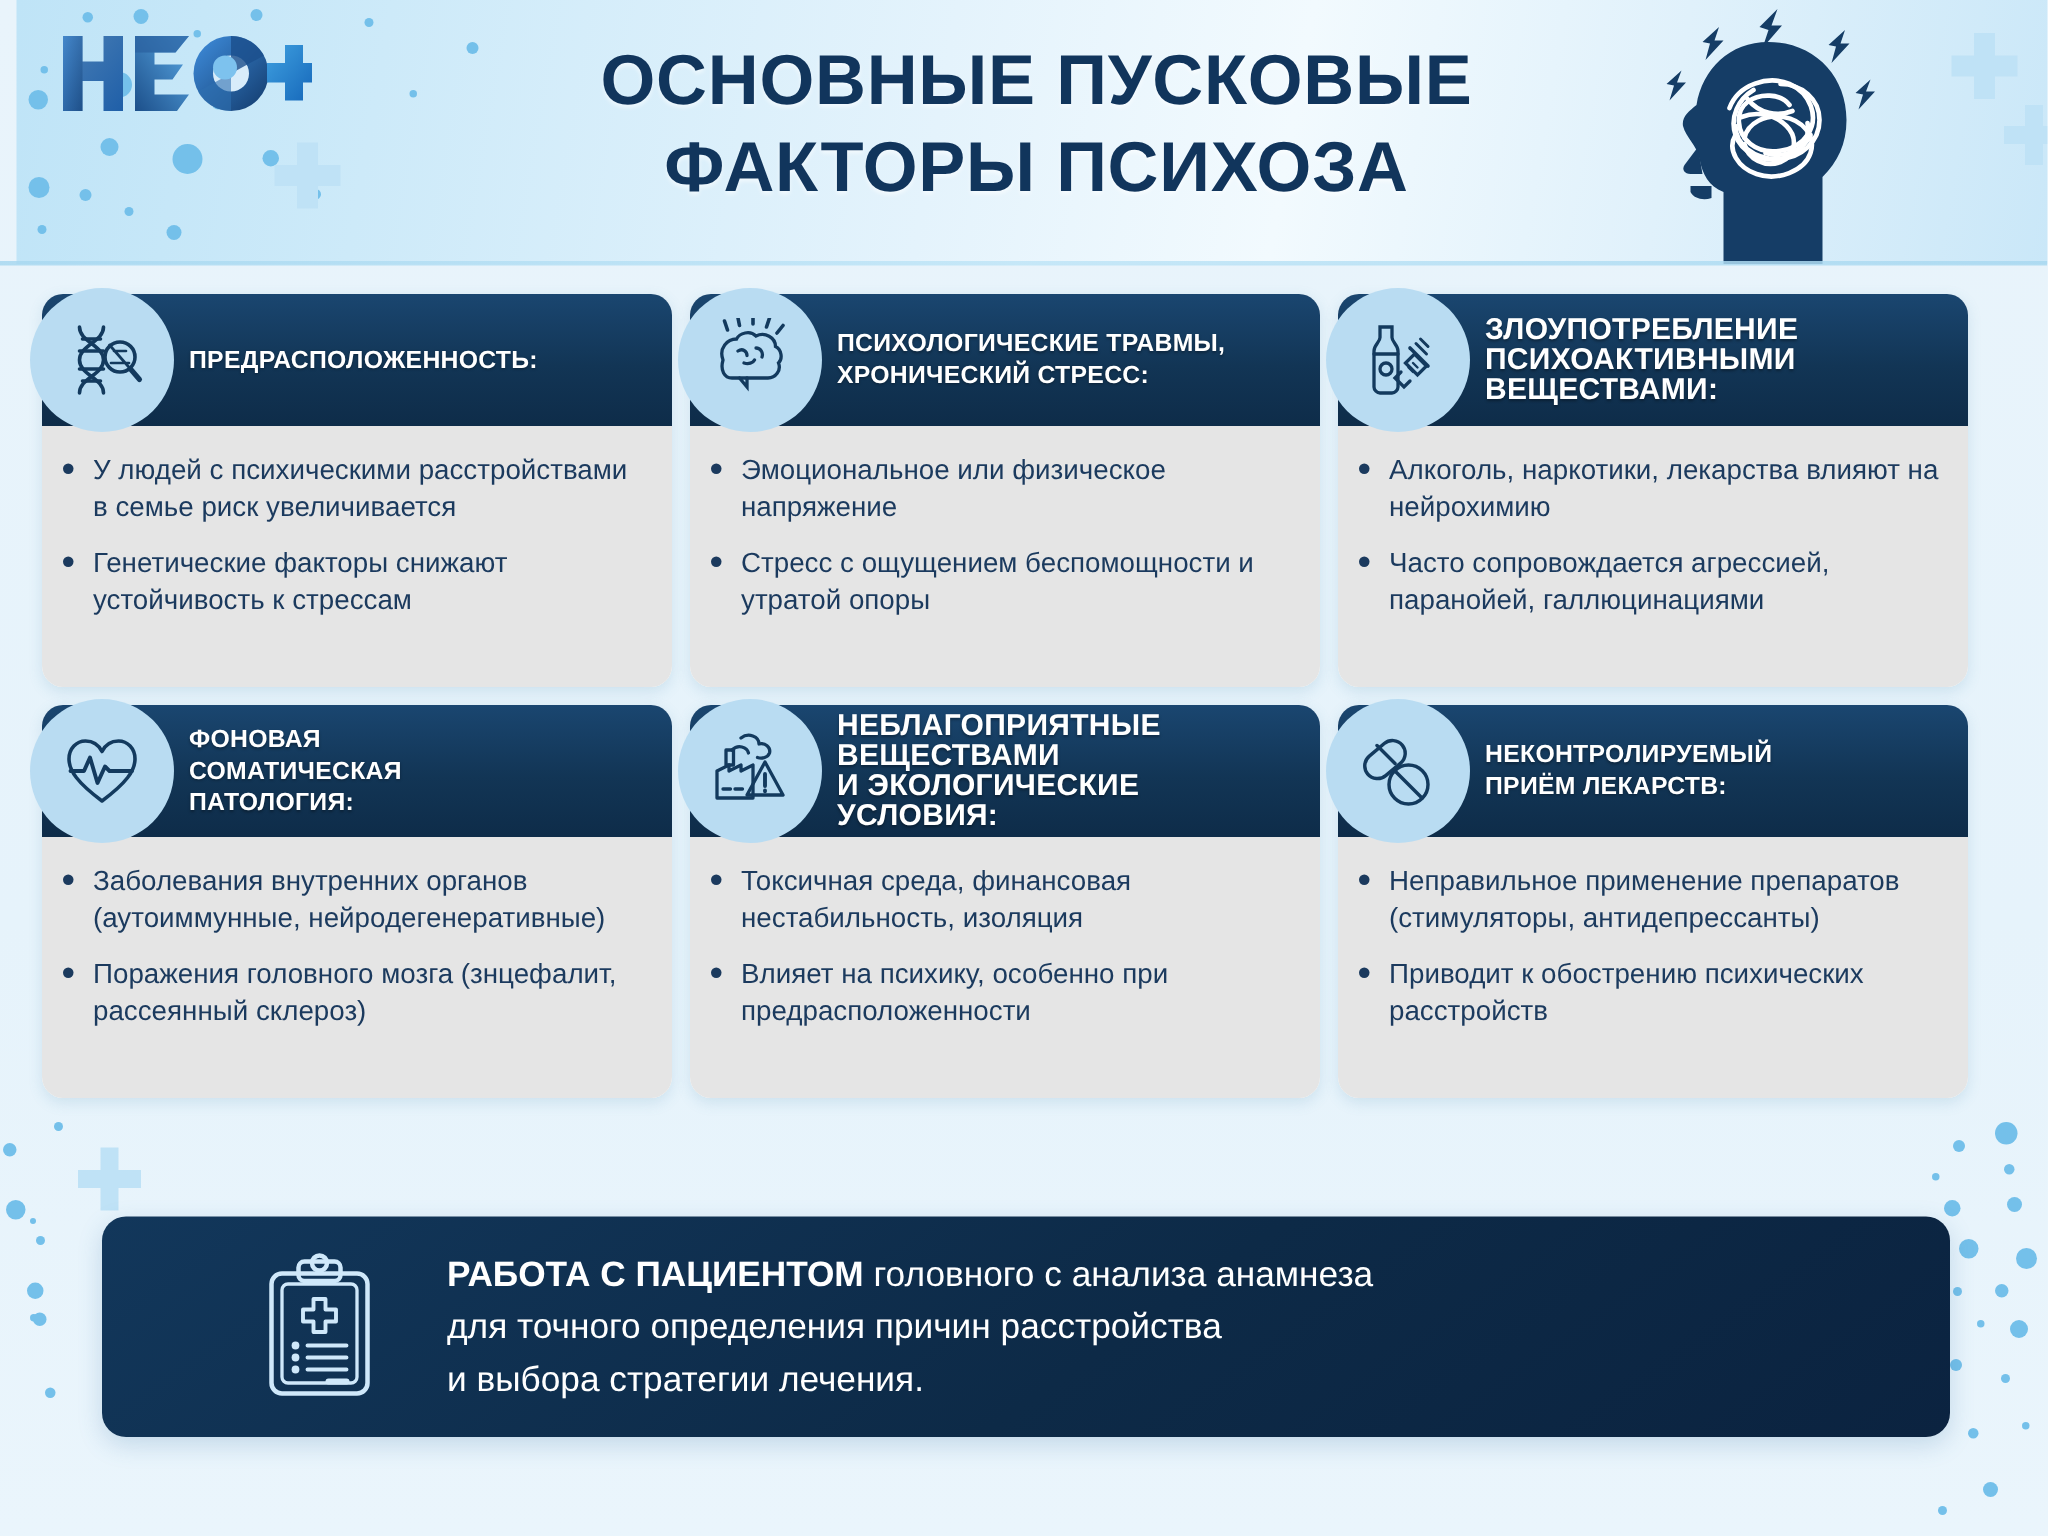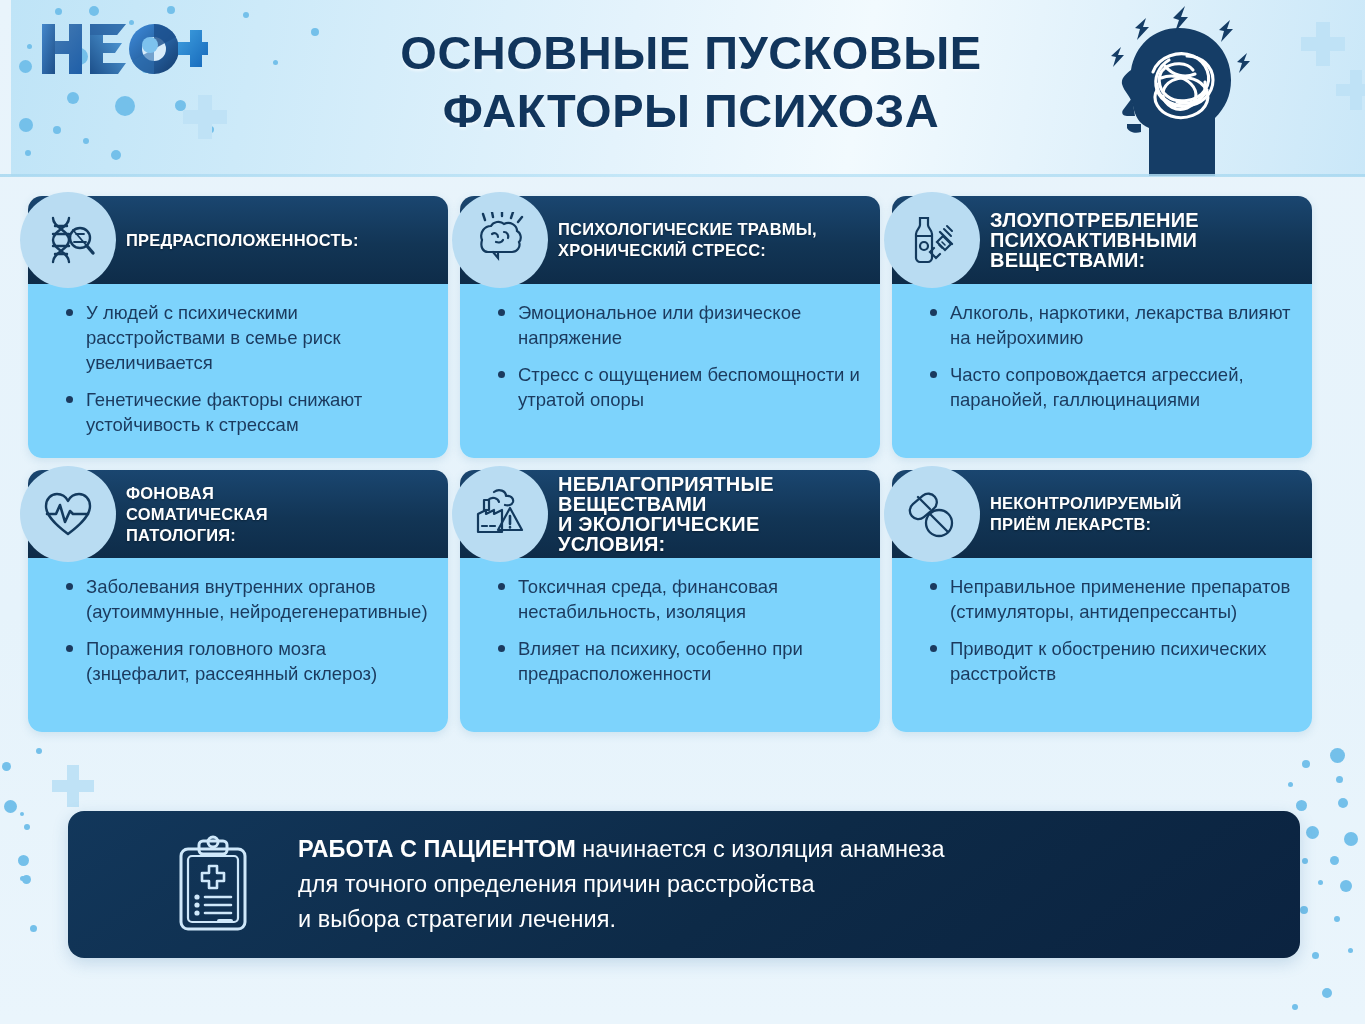--- a/index.html
+++ b/index.html
@@ -126,23 +126,23 @@
     color: #ffffff;
     font-size: 16.5px;
     font-weight: bold;
     line-height: 21px;
     letter-spacing: .2px;
     text-shadow: 0 1px 2px rgba(0,0,0,.35);
   }
   .card-title .t3 { font-size: 20px; line-height: 20px; }
 
   .card-body {
-    padding: 16px 18px 10px 32px;
+    padding: 16px 18px 10px 8px;
     border-radius: 0 0 14px 14px;
-    background: #7dd3fc;
+    background: #e5e5e5;
     height: calc(100% - 88px);
   }
 
   .bullets { list-style: none; }
   .bullets li {
     position: relative;
     padding-left: 26px;
     margin-bottom: 12px;
     color: #1b3a5e;
     font-size: 18.5px;
@@ -489,19 +489,19 @@
         <circle cx="40" cy="7" r="5"></circle>
         <path d="M36 31 h8 v7 h7 v8 h-7 v7 h-8 v-7 h-7 v-8 h7 Z" stroke-width="2.6"></path>
         <circle cx="24" cy="62" r="2.6" fill="#cfe8fa" stroke="none"></circle>
         <circle cx="24" cy="70" r="2.6" fill="#cfe8fa" stroke="none"></circle>
         <circle cx="24" cy="78" r="2.6" fill="#cfe8fa" stroke="none"></circle>
         <path d="M32 62 h26 M32 70 h26 M32 78 h26" stroke-width="2.6"></path>
         <path d="M46 86 h12" stroke-width="4"></path>
       </svg>
     </div>
     <div class="banner-text">
-      <span class="bl"><span class="strong">РАБОТА С ПАЦИЕНТОМ</span><span> начинается с изоляция анамнеза</span></span>
+      <span class="bl"><span class="strong">РАБОТА С ПАЦИЕНТОМ</span><span> головного с анализа анамнеза</span></span>
       <span class="bl">для точного определения причин расстройства</span>
       <span class="bl">и выбора стратегии лечения.</span>
     </div>
   </div>
 
 </div>
 
 </body></html>

